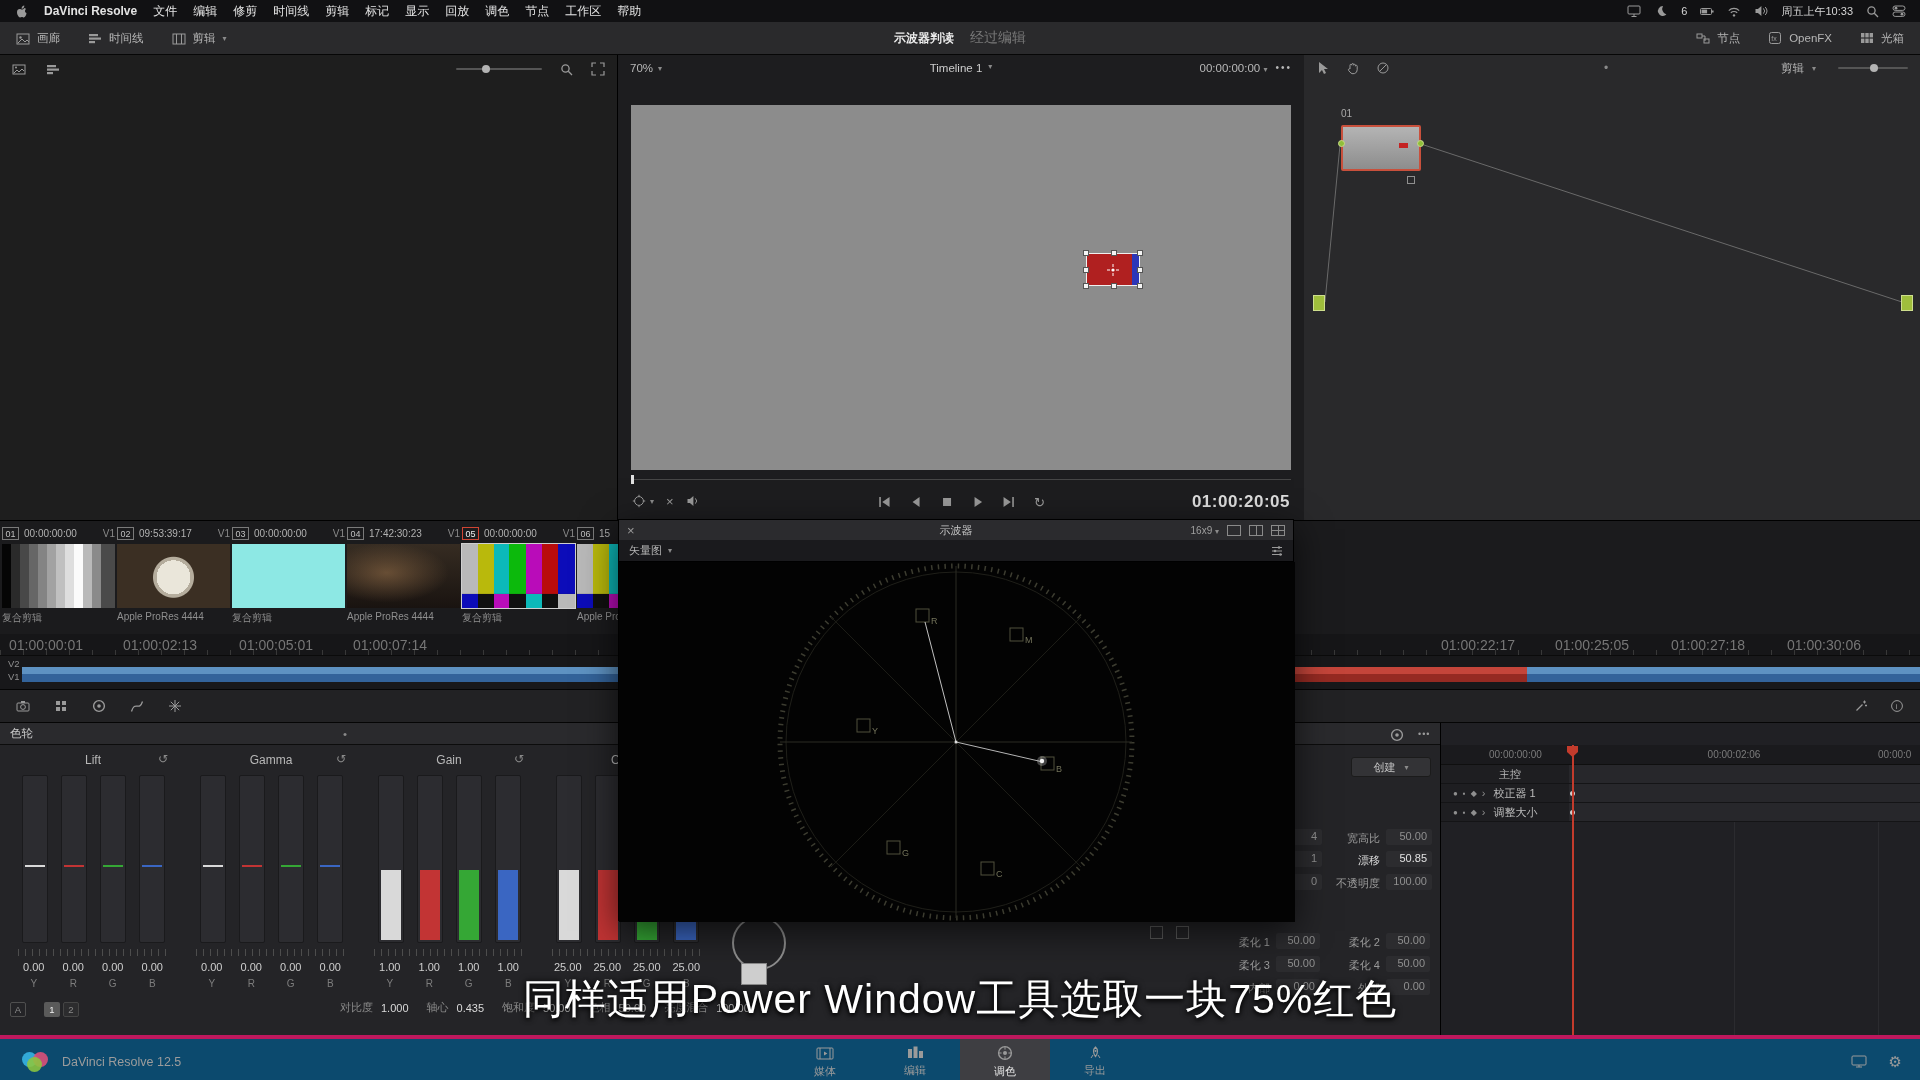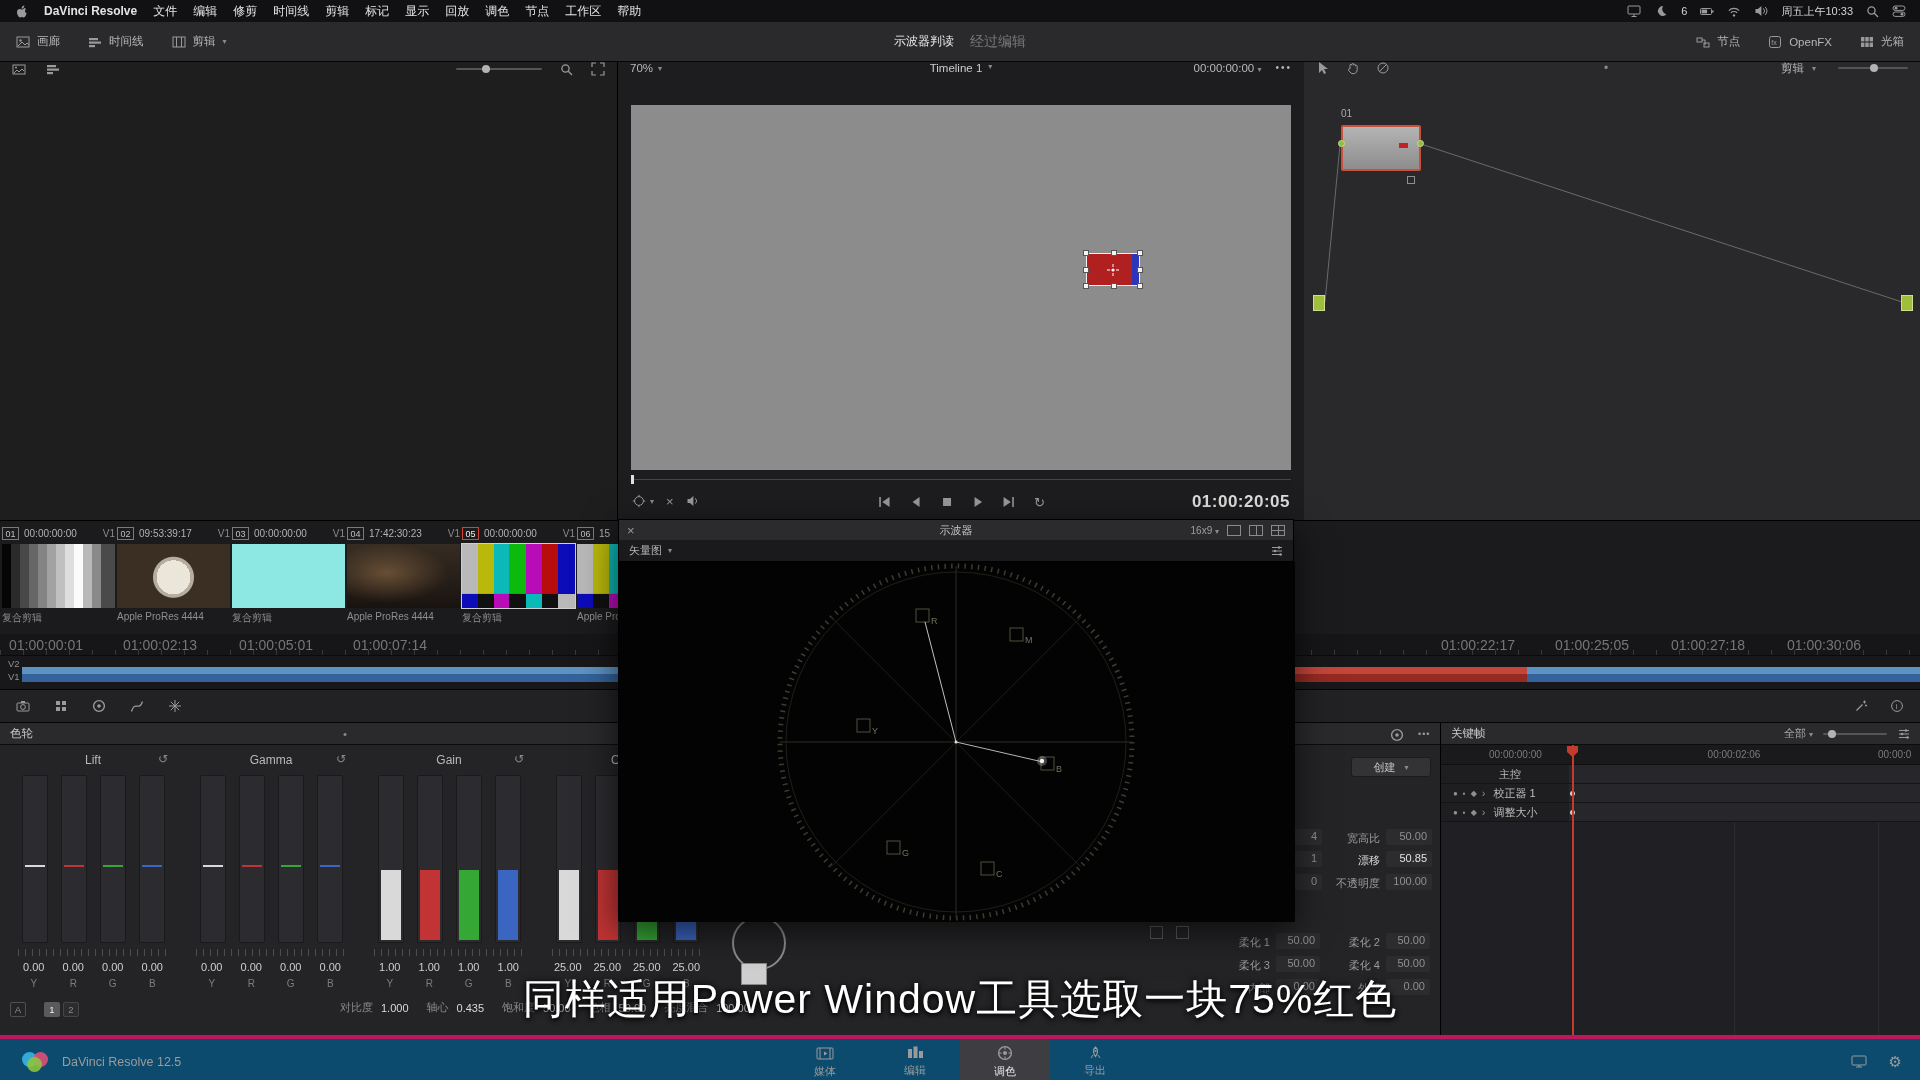--- a/index.html
+++ b/index.html
@@ -8,39 +8,39 @@
 .abs{position:absolute}
 svg{display:block;overflow:visible;color:#9a9a9a}
 .bright{color:#e6e6e6}
 .chev{font-size:8px;color:#8a8a8a}
 
 #menubar{position:absolute;top:0;left:0;width:100%;height:22px;background:#111113;display:flex;align-items:center;gap:16px;padding:0 14px;font-size:12px;color:#e3e3e3;z-index:95}
 #menubar .mb-app{font-weight:bold}
 .mb-menus{display:flex;gap:16px}
 .mb-right{margin-left:auto;display:flex;align-items:center;gap:13px;font-size:11px;color:#d5d5d5}
 
-#toolbar{position:absolute;top:22px;left:0;width:100%;height:40px;background:#2a2a2c;border-bottom:1px solid #060606;display:flex;align-items:center;z-index:90}
+#toolbar{position:absolute;top:22px;left:0;width:100%;height:33px;background:#2a2a2c;border-bottom:1px solid #060606;display:flex;align-items:center;z-index:90}
 .tb-group{display:flex;align-items:center;gap:28px;padding:0 16px}
 .tb-btn{display:flex;align-items:center;gap:7px;font-size:11.5px;color:#b5b5b5}
 #tb-center{position:absolute;left:50%;transform:translateX(-50%);display:flex;gap:16px;align-items:center}
-#tb-center .title{font-weight:normal;color:#ededed}
+#tb-center .title{font-weight:bold;color:#ededed}
 #tb-center .sub{color:#787878;font-size:14px}
 #toolbar .tb-right{margin-left:auto}
 
 #gallery{position:absolute;left:0;top:55px;width:618px;height:465px;background:#1e1e1e;border-right:1px solid #000}
 .ga-head{display:flex;align-items:center;height:28px;padding:0 12px;gap:20px}
 .ga-right{margin-left:auto;display:flex;align-items:center;gap:18px}
 .ga-empty{position:absolute;top:215px;left:0;width:100%;text-align:center;color:#5a5a5a;font-size:17px}
 .hslider{position:relative;width:86px;height:2px;background:#555;border-radius:1px}
 .hslider i{position:absolute;top:-3px;width:8px;height:8px;border-radius:50%;background:#b3b3b3}
 
 #viewer{position:absolute;left:618px;top:55px;width:686px;height:465px;background:#1d1d1f}
 .vw-r1{position:relative;display:flex;align-items:center;height:26px;padding:0 12px;font-size:11.5px;color:#b8b8b8;gap:5px}
 .vw-name{position:absolute;left:50%;transform:translateX(-50%);display:flex;gap:6px;align-items:flex-start;color:#cccccc}
-.vw-r1 .right{margin-left:auto;display:flex;align-items:flex-start;gap:14px}
+.vw-r1 .right{margin-left:auto;display:flex;align-items:flex-start;gap:8px}
 .vw-r2{display:flex;align-items:center;height:20px;padding:0 12px;gap:13px}
 .vw-r2 .right{margin-left:auto;display:flex;align-items:center;gap:13px;font-size:9px;color:#a8a8a8}
 #vw-video{position:absolute;left:13px;top:50px;width:660px;height:365px;background:#8c8c8c}
 #vw-window{position:absolute;left:455px;top:148px;width:54px;height:33px;background:linear-gradient(90deg,#b02020 0 86%,#2d36b8 86% 100%);border:1px solid #f0f0f0}
 .wh{position:absolute;width:6px;height:6px;background:#f5f5f5;border:1px solid #555}
 #vw-scrubline{position:absolute;left:13px;top:424px;width:660px;height:1px;background:#474747}
 #vw-playhead{position:absolute;left:13px;top:420px;width:3px;height:9px;background:#e0e0e0}
 .vw-tleft{position:absolute;left:14px;top:439px;display:flex;gap:12px;align-items:center}
 .vw-tcenter{position:absolute;left:50%;top:440px;transform:translateX(-50%);display:flex;gap:17px;align-items:center;color:#c9c9c9}
 .vw-tc{position:absolute;right:14px;top:437px;font-size:17px;font-weight:bold;color:#dedede;letter-spacing:.5px}
@@ -904,34 +904,20 @@
   <div class="wp-box" style="left:1276px;top:233px;width:44px">50.00</div>
   <span class="wp-label" style="left:1326px;top:235px;width:54px">柔化 4</span>
   <div class="wp-box" style="left:1386px;top:233px;width:44px">50.00</div>
   <span class="wp-label" style="left:1212px;top:258px;width:58px">内部</span>
   <div class="wp-box" style="left:1276px;top:256px;width:44px">0.00</div>
   <span class="wp-label" style="left:1326px;top:258px;width:54px">外部</span>
   <div class="wp-box" style="left:1386px;top:256px;width:44px">0.00</div>
 </section>
 
 <section id="keyframes">
-  <div class="kf-head">
-    <span>关键帧</span>
-    <span class="right">
-      <span><span>全部</span> <span class="chev">▾</span></span>
-      <span class="hslider" style="width:64px">
-          <i style="left:8%"></i>
-        </span>
-      <span>
-          <svg width="13" height="13">
-            <use href="#i-sliders"></use>
-          </svg>
-        </span>
-    </span>
-  </div>
   <div class="kf-ruler">
     <span style="left:48px">00:00:00:00</span>
     <span style="left:293px;transform:translateX(-50%)">00:00:02:06</span>
     <span style="left:437px">00:00:0</span>
   </div>
   <div class="kf-grid" style="left:293px"></div>
   <div class="kf-grid" style="left:437px"></div>
   <div class="kf-row master" style="top:42px">
     <span class="kf-name">主控</span>
   </div>

